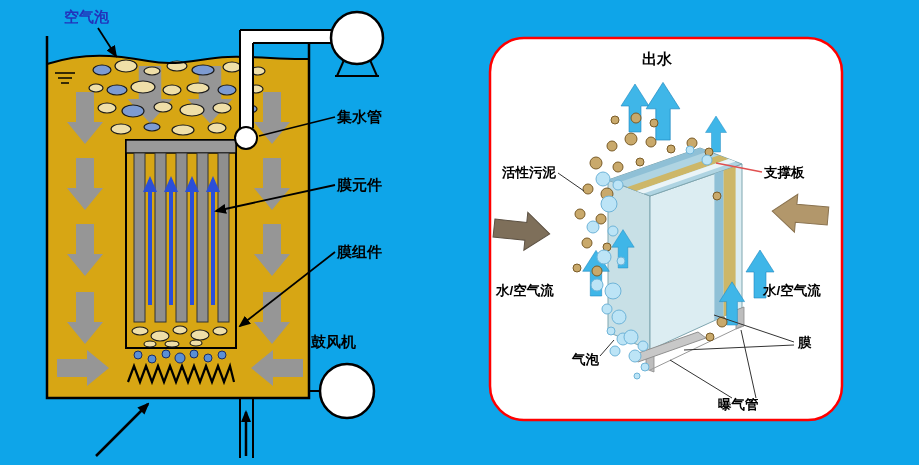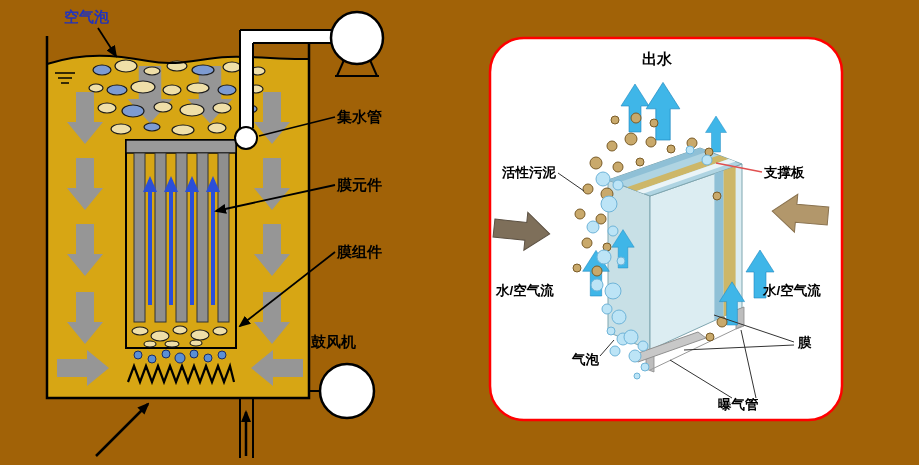--- a/index.html
+++ b/index.html
@@ -1,16 +1,16 @@
 <!DOCTYPE html>
 <html><head>
 <meta charset="utf-8">
 <style>
   html,body{margin:0;padding:0;background:#ffffff;}
-  .canvas{position:relative;width:919px;height:465px;background:#a16207;overflow:hidden;}
+  .canvas{position:relative;width:919px;height:465px;background:#0ea5e9;overflow:hidden;}
   svg{position:absolute;top:0;}
   svg.left{left:0;}
   svg.right{left:460px;}
   .lbl{font-family:"Liberation Sans","DejaVu Sans",sans-serif;font-weight:700;font-size:15px;fill:#000000;}
   .lbl-sm{font-family:"Liberation Sans","DejaVu Sans",sans-serif;font-weight:700;font-size:13.5px;fill:#000000;}
   .lbl-blue{fill:#2233BB;}
 </style>
 </head>
 <body>
 

